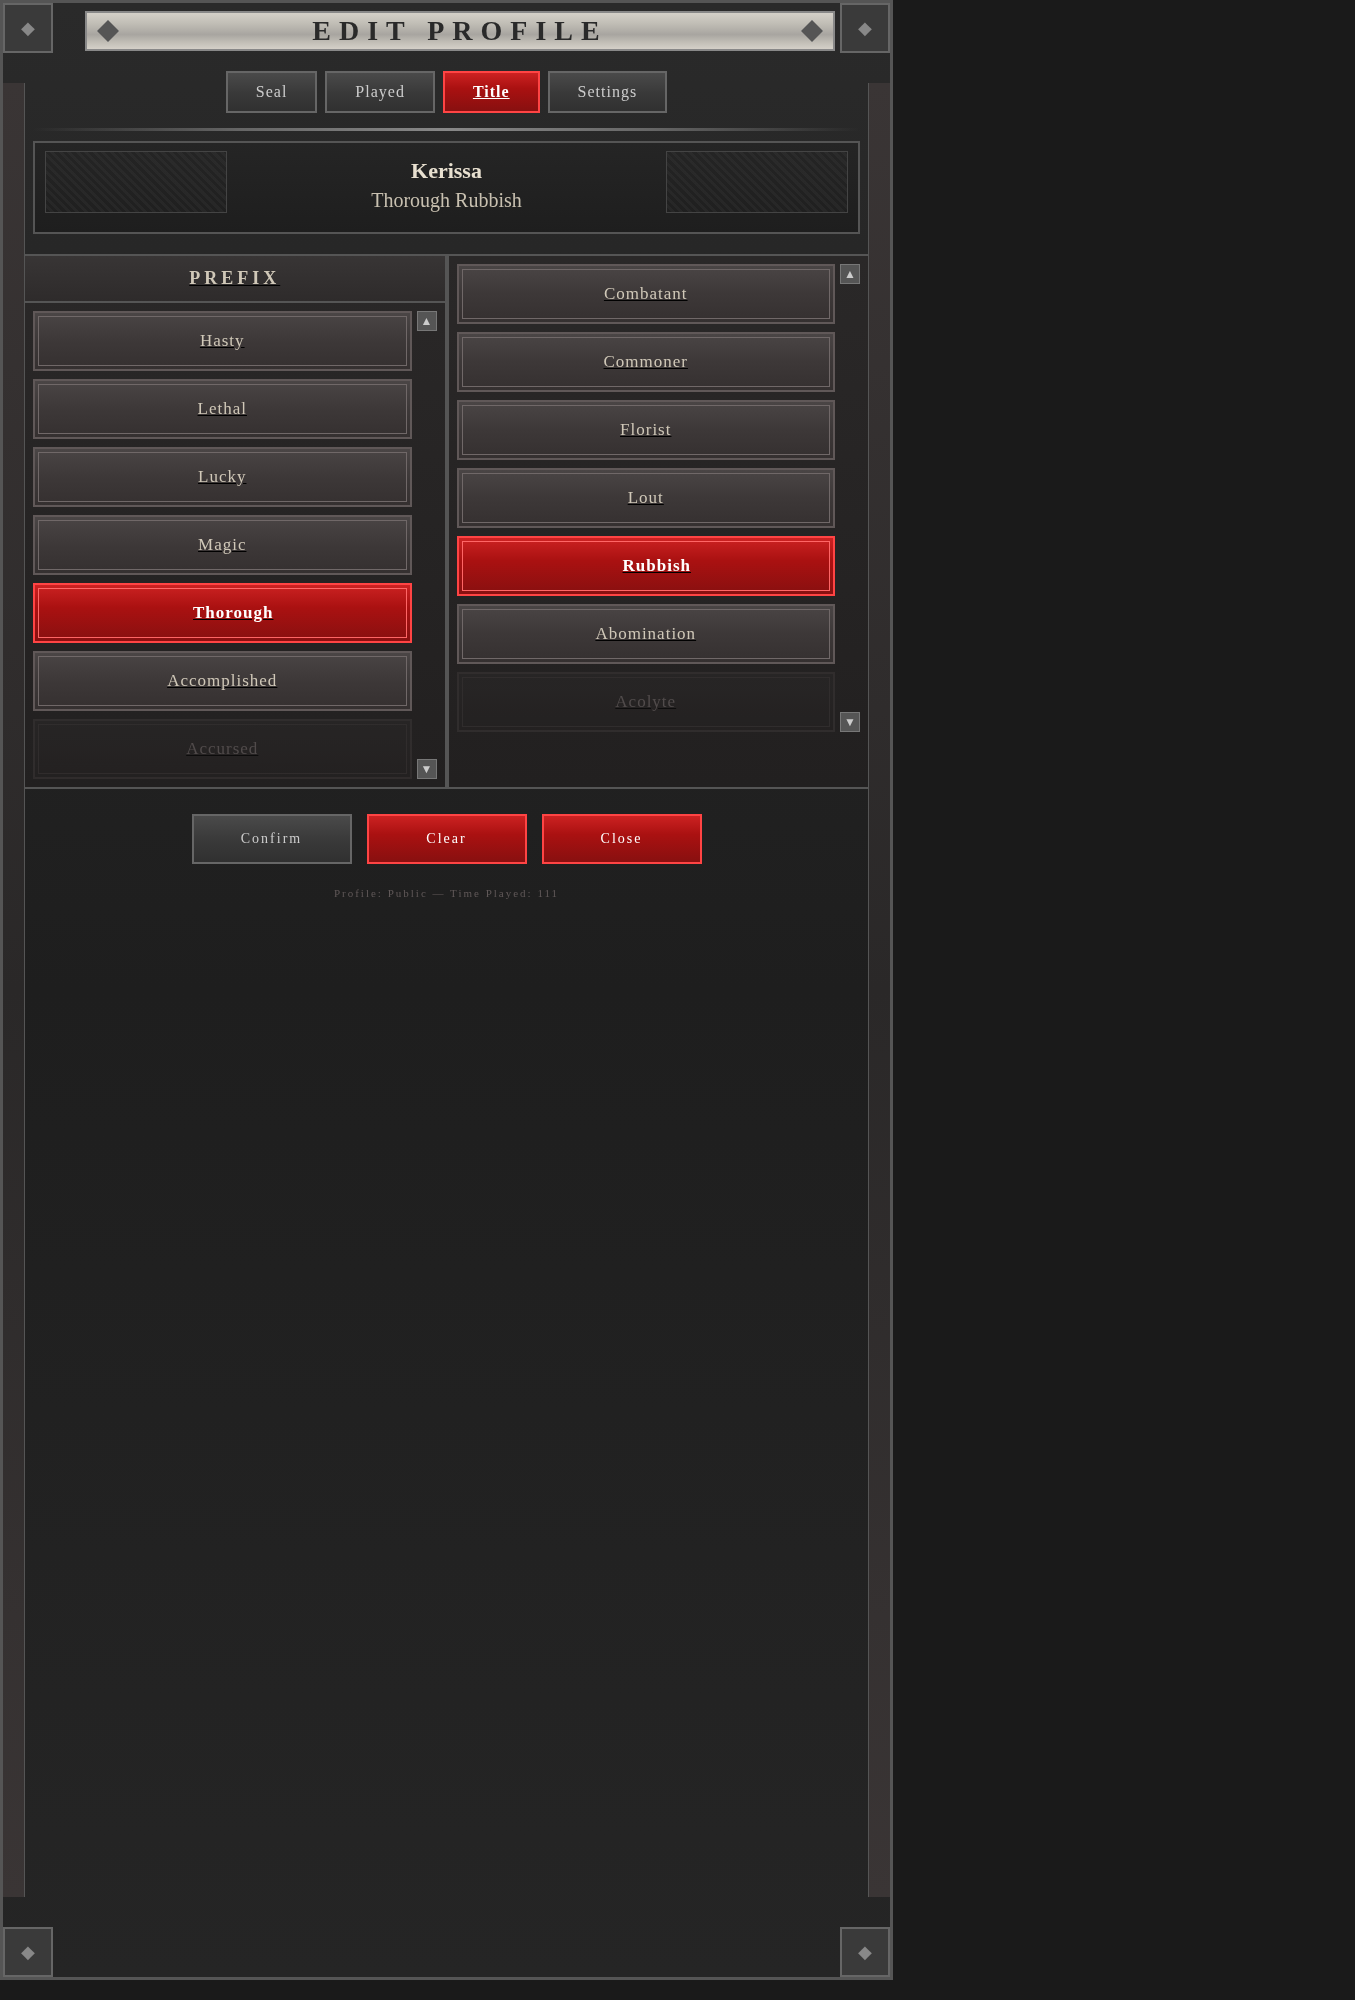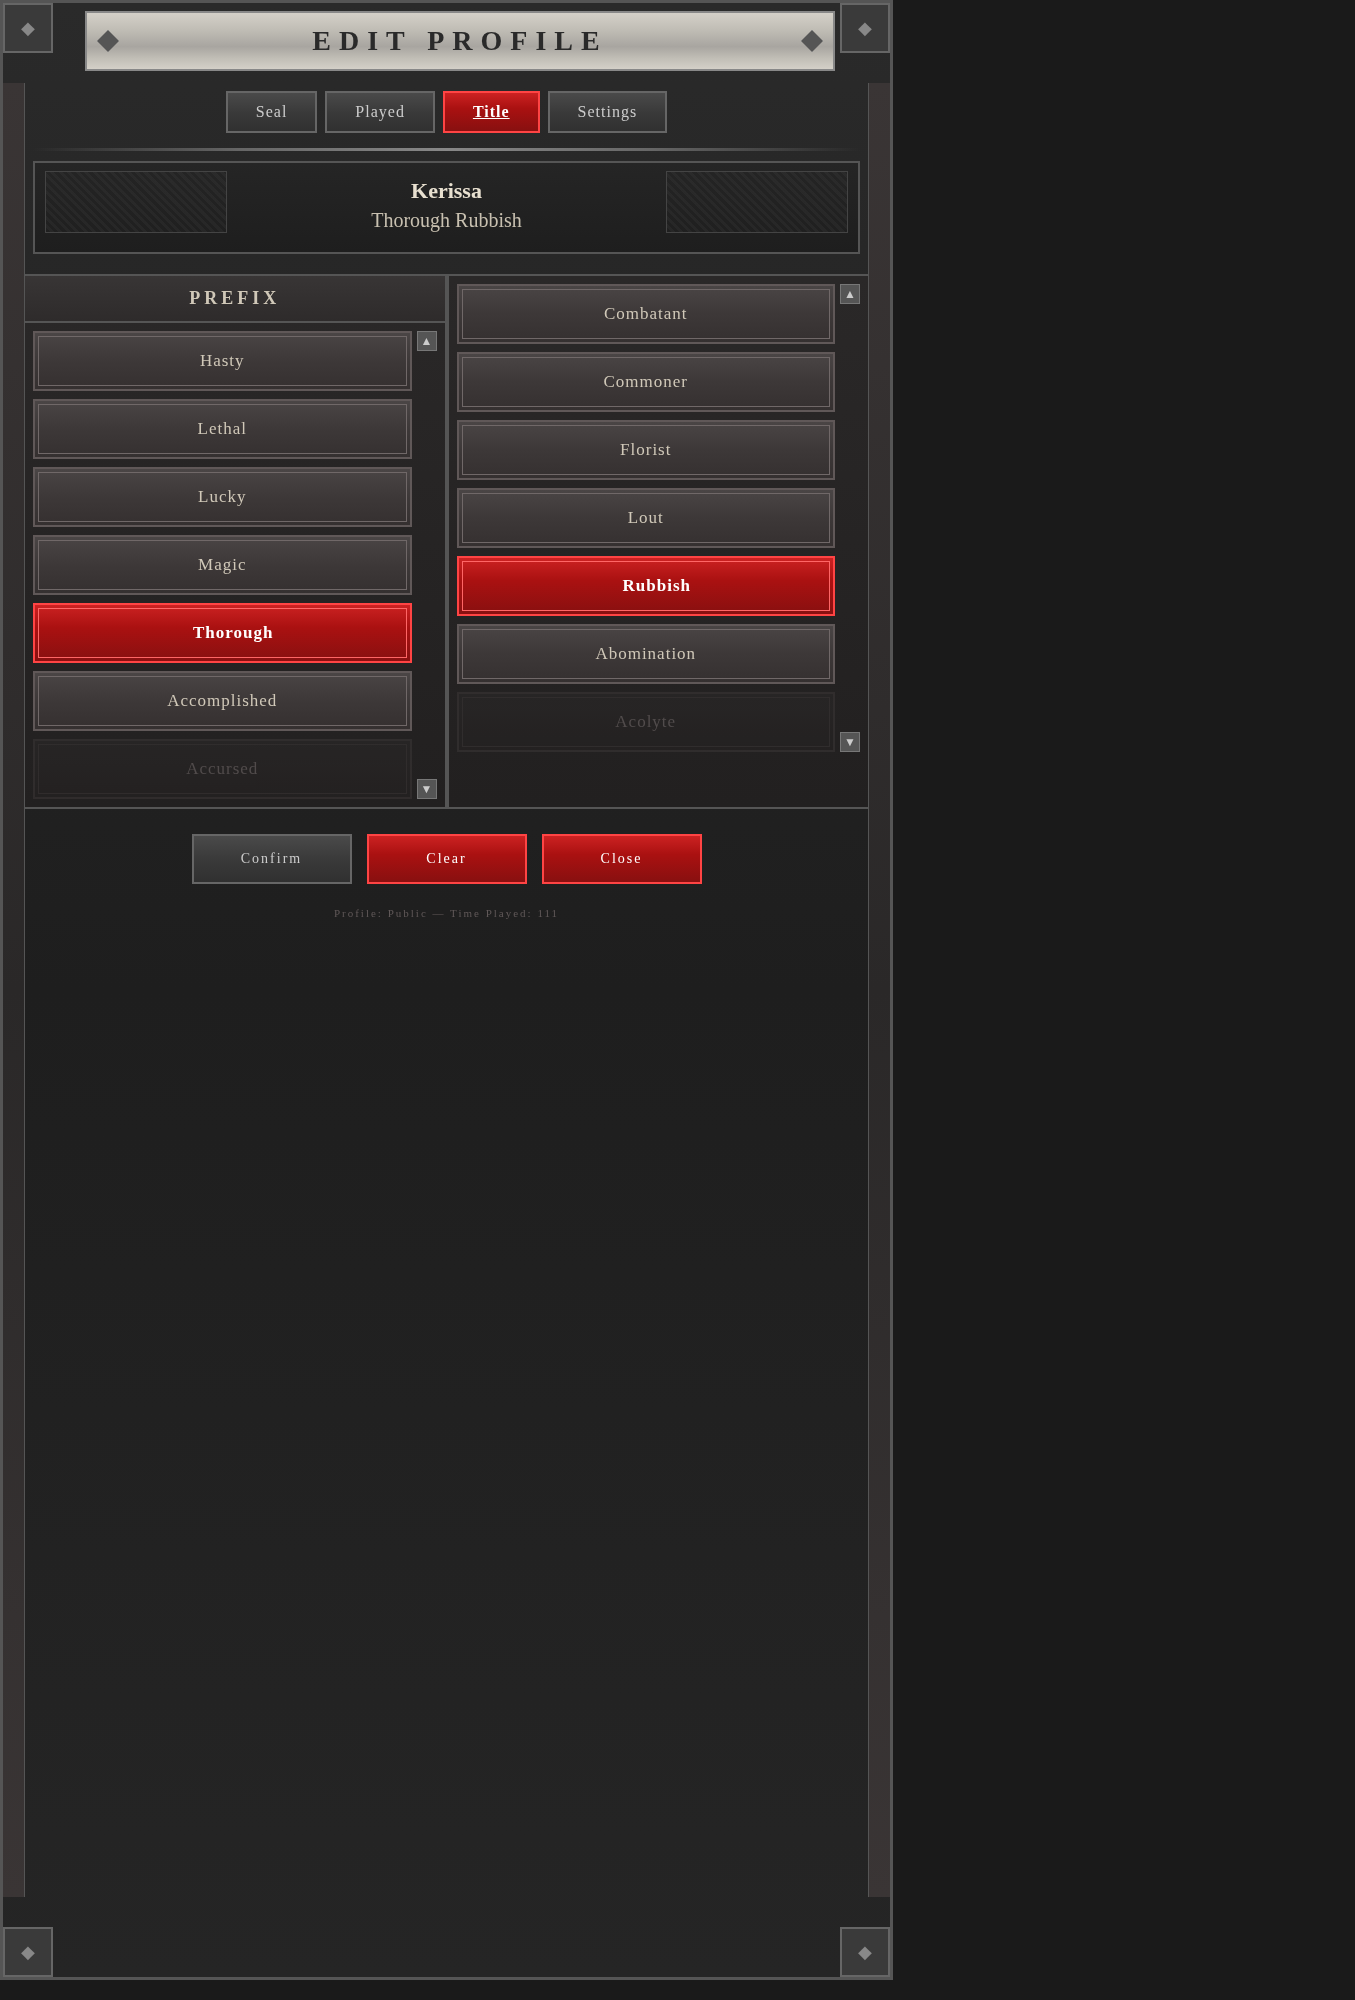--- a/index.html
+++ b/index.html
@@ -42,21 +42,21 @@
     .corner::after {
       content: '◆';
       color: #888;
       font-size: 18px;
     }
 
     
     .title-bar {
       background: linear-gradient(180deg, #d4d0c8 0%, #c0bdb5 30%, #a8a5a0 60%, #c0bdb5 80%, #d4d0c8 100%);
       margin: 8px 55px 0 82px;
-      padding: 12px 20px;
+      padding: 2px 20px;
       text-align: center;
       border: 2px solid #888;
       position: relative;
     }
 
     .title-bar::before,
     .title-bar::after {
       content: '';
       position: absolute;
       top: 50%;
@@ -146,20 +146,21 @@
     .profile-title {
       font-size: 20px;
       color: #c8c0b0;
       font-family: 'Palatino Linotype', serif;
     }
 
     
     .content-area {
       margin: 0 20px;
       display: flex;
+      text-decoration: underline;
     }
 
     .column {
       flex: 1;
       background: linear-gradient(180deg, #2a2828 0%, #222020 100%);
       border: 2px solid #555;
     }
 
     .column-header {
       text-align: center;

